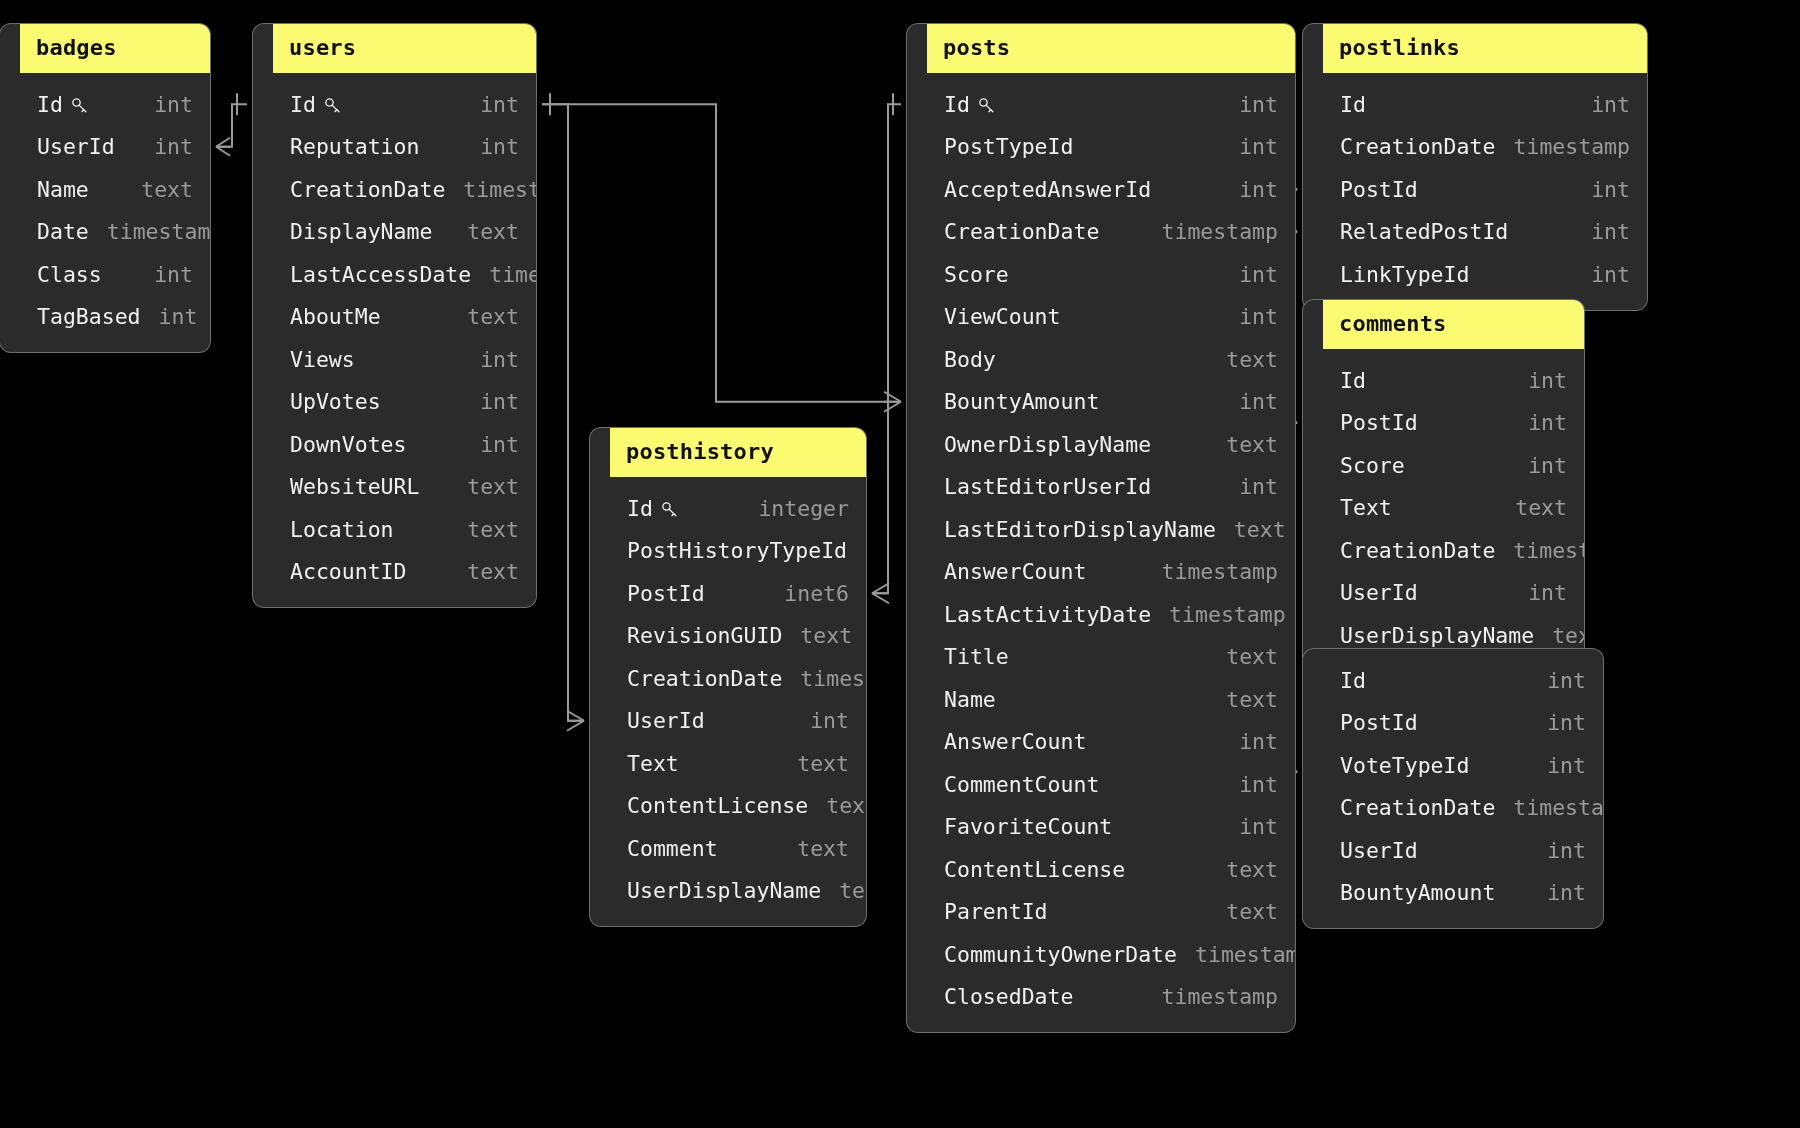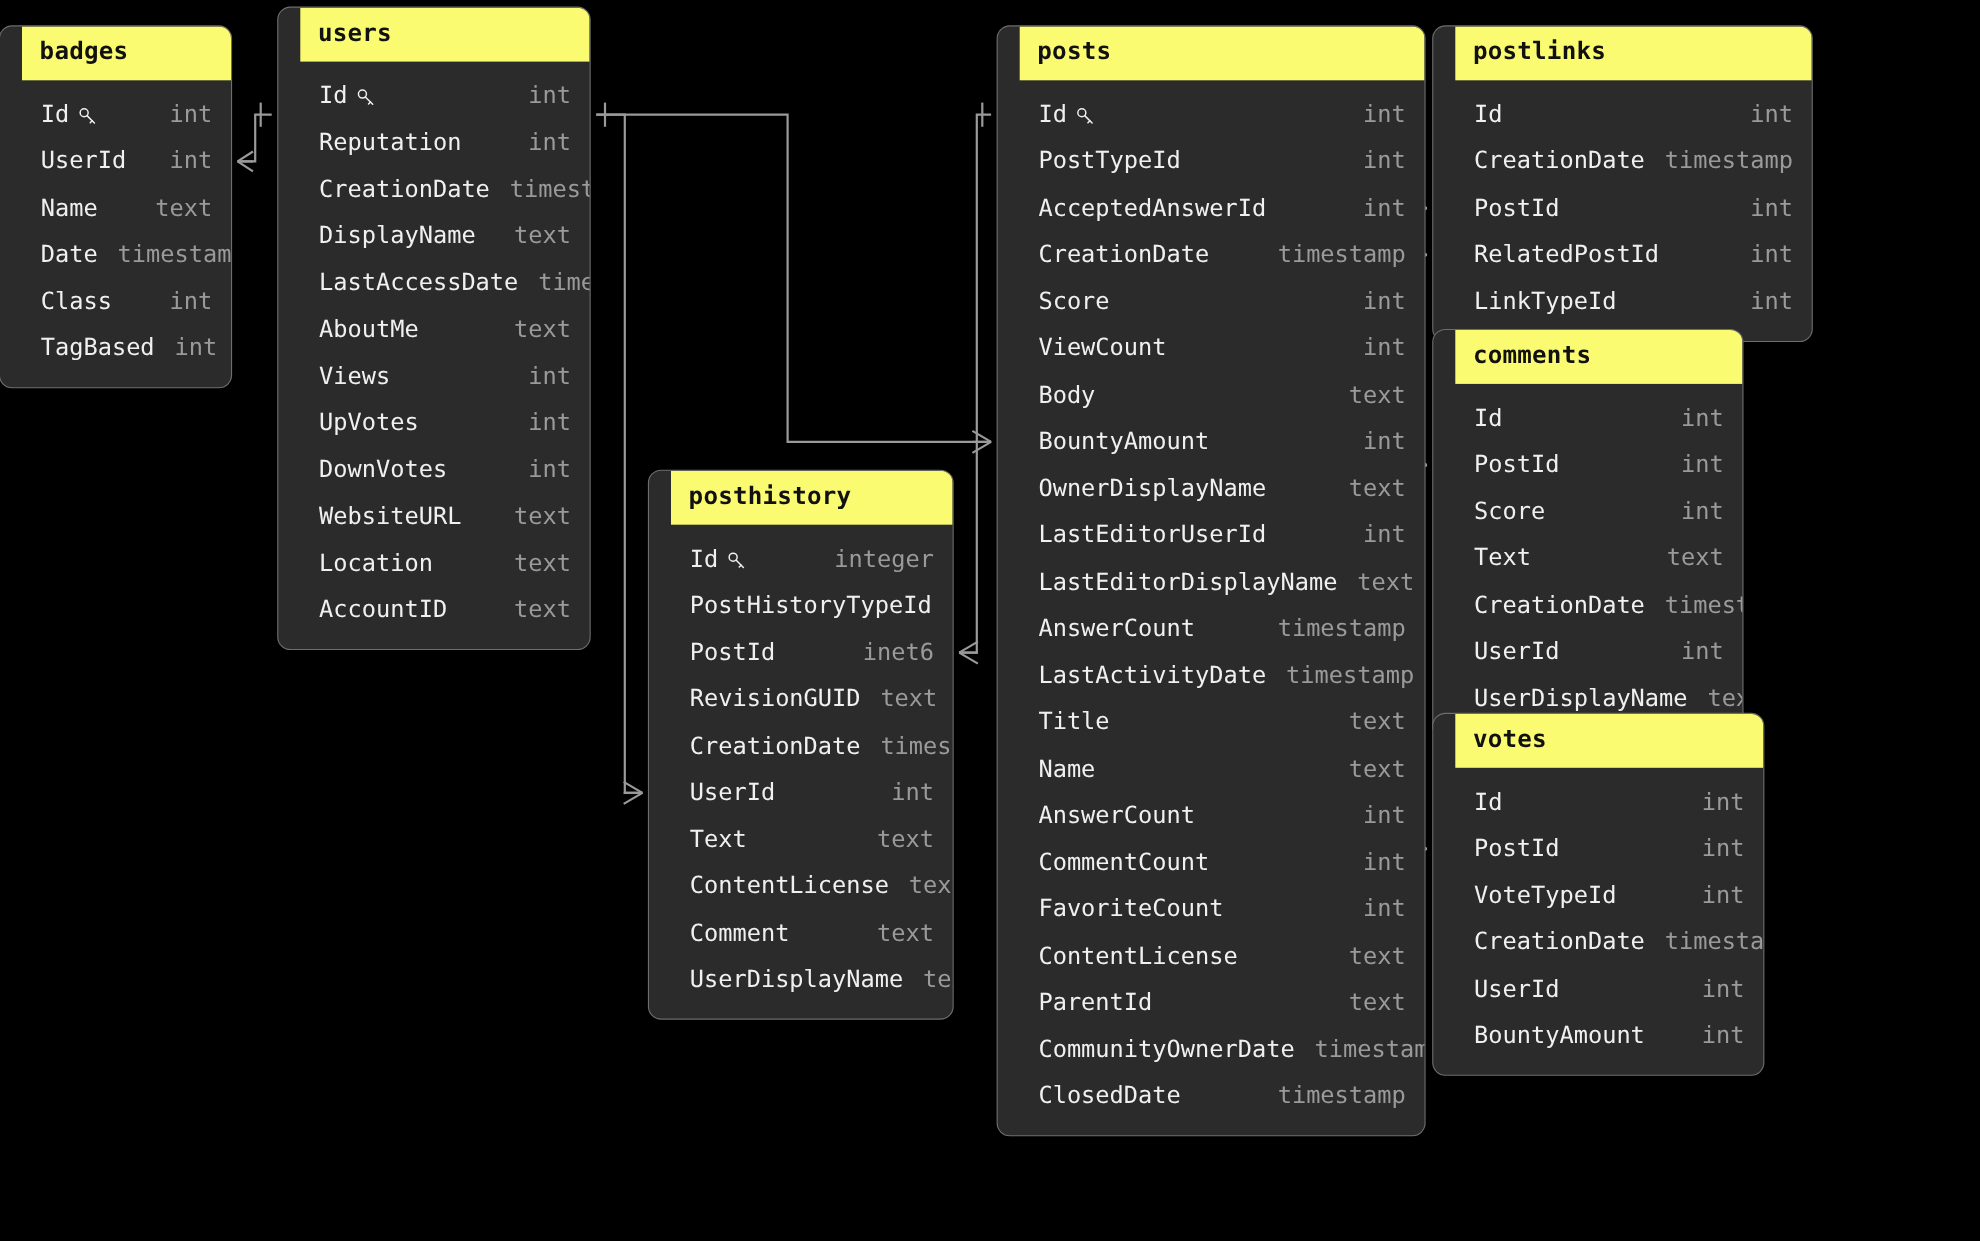--- a/index.html
+++ b/index.html
@@ -156,21 +156,21 @@
             <div class="field-type">int</div>
           </div>
           <div class="field-row">
             <div class="field-name">
               <span>TagBased</span>
             </div>
             <div class="field-type">int</div>
           </div>
         </div>
       </div>
-      <div class="table-card" style="left: 253px; top: 7px; width: 283px;">
+      <div class="table-card" style="left: 253px; top: 24px; width: 283px;">
         <div class="table-header">users</div>
         <div class="table-body">
           <div class="field-row">
             <div class="field-name">
               <span>Id</span>
               <span class="key-icon">
                 <svg viewBox="0 0 24 24" width="19" height="19" fill="none" stroke="#f0f0f0" stroke-width="1.7" stroke-linecap="round" stroke-linejoin="round">
                   <circle cx="8.2" cy="8.2" r="4.6"></circle>
                   <line x1="11.5" y1="11.5" x2="20" y2="20"></line>
                   <line x1="17.4" y1="17.4" x2="15.2" y2="19.6"></line>
@@ -539,21 +539,20 @@
           </div>
           <div class="field-row">
             <div class="field-name">
               <span>UserDisplayName</span>
             </div>
             <div class="field-type">text</div>
           </div>
         </div>
       </div>
       <div class="table-card" style="left: 1303px; top: 649px; width: 300px;">
-        <div class="table-header">votes</div>
         <div class="table-body">
           <div class="field-row">
             <div class="field-name">
               <span>Id</span>
             </div>
             <div class="field-type">int</div>
           </div>
           <div class="field-row">
             <div class="field-name">
               <span>PostId</span>

